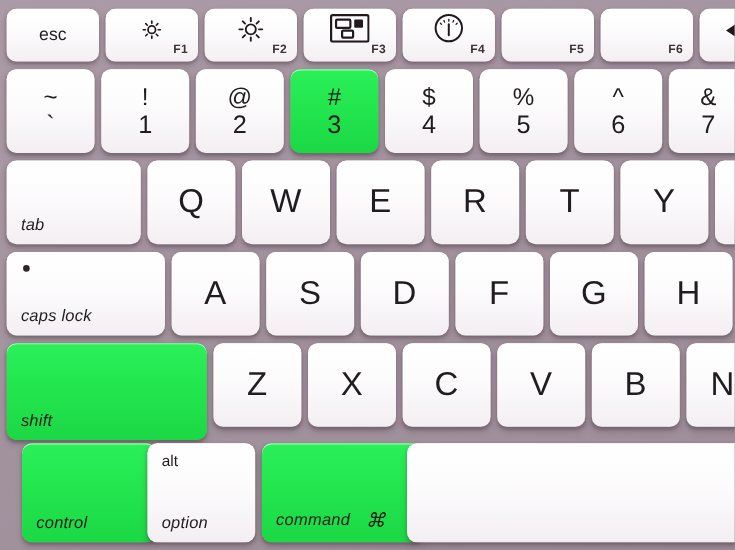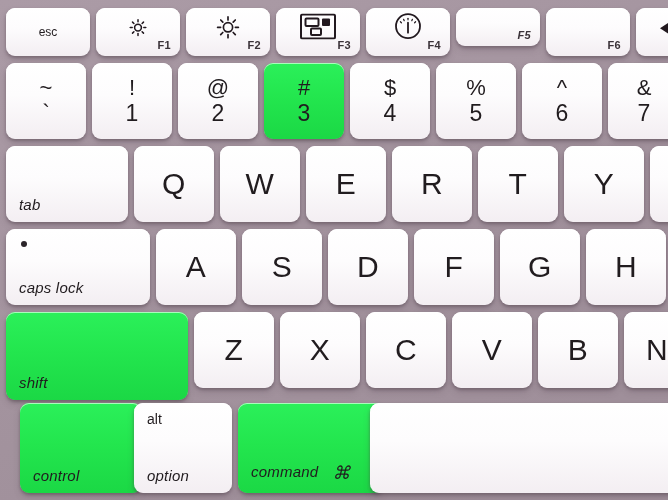--- a/index.html
+++ b/index.html
@@ -89,21 +89,21 @@
     vertical-align: -2px;
   }
 
   
   .label-c {
     position: absolute;
     inset: 0;
     display: flex;
     align-items: center;
     justify-content: center;
-    font-size: 12px;
+    font-size: 16px;
   }
 
   
   .fnum {
     position: absolute;
     right: 9px;
     bottom: 5px;
     font-size: 11px;
     font-weight: 600;
     letter-spacing: 0.3px;
@@ -196,21 +196,21 @@
           <line x1="14" y1="6.2" x2="14" y2="7.7"></line>
           <line x1="18.4" y1="7.2" x2="17.8" y2="8.5"></line>
           <line x1="21.6" y1="9.6" x2="20.6" y2="10.6"></line>
         </g>
         <line x1="14" y1="20.5" x2="14" y2="10.5" stroke="#22191f" stroke-width="1.8" stroke-linecap="round"></line>
       </svg>
     </span>
     <span class="fnum">F4</span>
   </div>
 
-  <div class="key" style="left:456px; top:8px; width:84px; height:38px;font-style:italic;">
+  <div class="key" style="left:456px; top:8px; width:84px; height:48px;">
     <span class="fnum">F5</span>
   </div>
 
   <div class="key" style="left:546px; top:8px; width:84px; height:48px;">
     <span class="fnum">F6</span>
   </div>
 
   <div class="key" style="left:636px; top:8px; width:84px; height:48px;">
     <span class="fnicon" style="left:32px;transform:translate(-50%,-58%)">
       <svg width="24" height="18" viewBox="0 0 24 18">

